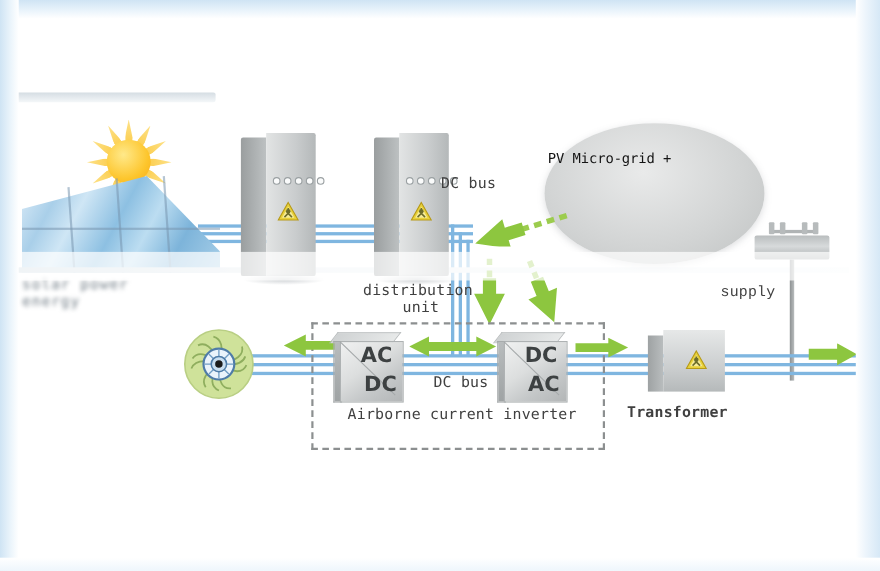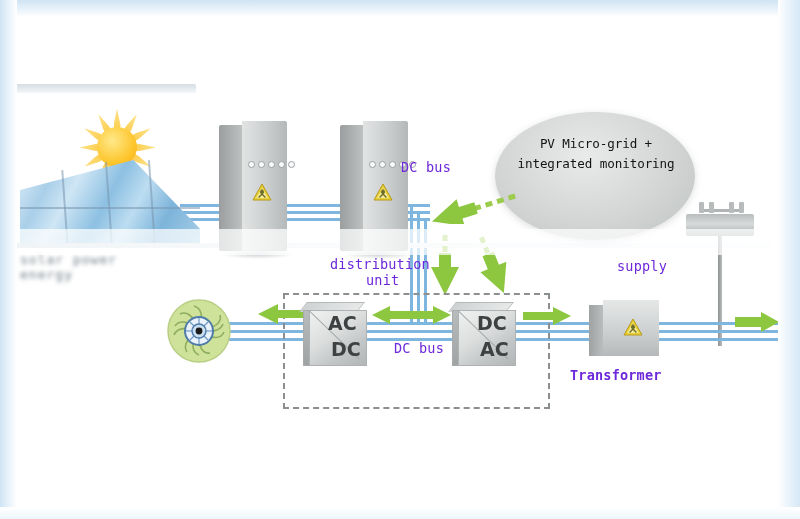--- a/index.html
+++ b/index.html
@@ -12,21 +12,21 @@
   .frame{position:absolute;left:0;top:0;width:800px;height:519px;pointer-events:none;}
   .frame-top{position:absolute;left:0;top:0;width:800px;height:17px;
     background:linear-gradient(to bottom,#cfe4f4,#e9f3fb 55%,#ffffff);}
   .frame-left{position:absolute;left:0;top:0;width:17px;height:519px;
     background:linear-gradient(to right,#cfe4f4,#eaf4fb 55%,#ffffff);}
   .frame-right{position:absolute;right:0;top:0;width:22px;height:519px;
     background:linear-gradient(to left,#d6e8f6,#edf5fc 60%,#ffffff);}
   .frame-bottom{position:absolute;left:0;bottom:0;width:800px;height:12px;
     background:linear-gradient(to top,#eef6fc,#ffffff);}
 
-  .lbl{position:absolute;color:#6d28d9;font-size:13.5px;letter-spacing:.2px;
+  .lbl{position:absolute;color:#404040;font-size:13.5px;letter-spacing:.2px;
        white-space:nowrap;line-height:1.15;}
 
   
   .sun-wrap{position:absolute;left:78px;top:108px;width:78px;height:78px;}
   .sun-core{position:absolute;left:19px;top:19px;width:40px;height:40px;border-radius:50%;
     background:radial-gradient(circle at 38% 34%,#ffe98a,#fdc52b 62%,#f5a91b);}
   .ray{position:absolute;left:50%;top:50%;width:7px;height:37px;margin-left:-3.5px;margin-top:-18.5px;
     background:linear-gradient(to top,#fbbf24,#fde28a);
     clip-path:polygon(50% 0%,100% 45%,70% 100%,30% 100%,0% 45%);}
 
@@ -62,21 +62,21 @@
     background:radial-gradient(ellipse at center,rgba(120,130,138,.38),rgba(255,255,255,0) 72%);}
 
   
   .cable{position:absolute;height:3px;background:#7fb6e0;}
   .cable-v{position:absolute;width:3px;background:#7fb6e0;}
 
   
   .cloud{position:absolute;left:495px;top:112px;width:200px;height:128px;border-radius:50%;
     background:radial-gradient(ellipse at 45% 35%,#e9eaea,#d2d4d4 58%,#bfc2c2);
     box-shadow:0 2px 7px rgba(120,125,130,.25);}
-  .cloud-text{position:absolute;left:498px;top:134px;width:196px;text-align:center;
+  .cloud-text{position:absolute;left:498px;top:134px;width:196px;
     font-size:12.6px;color:#141414;line-height:1.58;letter-spacing:-.1px;}
 
   
   .garrow{position:absolute;}
   .garrow svg{display:block;}
 
   
   .pole-head{position:absolute;left:686px;top:214px;width:68px;height:22px;
     background:linear-gradient(to bottom,#b9bdbe,#d7dadb 45%,#a8acad);border-radius:2px;}
   .pin{position:absolute;width:5px;height:11px;background:#b7bbbc;border-radius:1px;}
@@ -196,21 +196,20 @@
         <circle cx="10" cy="9" r="2.1" fill="#6d6d2a"></circle>
         <path d="M10 11 L6.6 14.4 M10 11 L13.4 14.4 M10 11 L10 6.2" stroke="#6d6d2a" stroke-width="1.4" fill="none"></path>
       </svg>
     </div>
     <div class="cab-shadow"></div>
   </div>
 
   <div class="cloud"></div>
   <div class="cloud-text">
     <div>PV Micro-grid +</div>
-    <div>integrated monitoring</div>
   </div>
 
   <div class="pole-bar"></div>
   <div class="pin" style="left:699px;top:202px;"></div>
   <div class="pin" style="left:709px;top:202px;"></div>
   <div class="pin" style="left:729px;top:202px;"></div>
   <div class="pin" style="left:739px;top:202px;"></div>
   <div class="pole-head"></div>
   <div class="pole-stem"></div>
 
@@ -330,25 +329,26 @@
     <svg width="44" height="20" viewBox="0 0 44 20">
       <polygon points="44,10 26,0 26,5 0,5 0,15 26,15 26,20" fill="#8dc63f"></polygon>
     </svg>
   </div>
 
   <div class="lbl" style="left:401px;top:160px;">DC bus</div>
 
   <div class="lbl" style="left:330px;top:257px;">distribution</div>
   <div class="lbl" style="left:366px;top:273px;">unit</div>
 
-  <div class="lbl" style="left:617px;top:259px;">supply</div>
+  <div class="lbl" style="left:655px;top:259px;font-family:Liberation Mono, monospace;">supply</div>
 
 
   <div class="lbl" style="left:394px;top:341px;">DC bus</div>
 
+  <div class="lbl" style="left:316px;top:370px;">Airborne current inverter</div>
 
   <div class="lbl" style="left:570px;top:368px;font-weight:bold;">Transformer</div>
 
   <div class="blurcap">solar power energy</div>
 
   <div class="wm-band"></div>
 
   <div class="frame">
     <div class="frame-top"></div>
     <div class="frame-left"></div>

